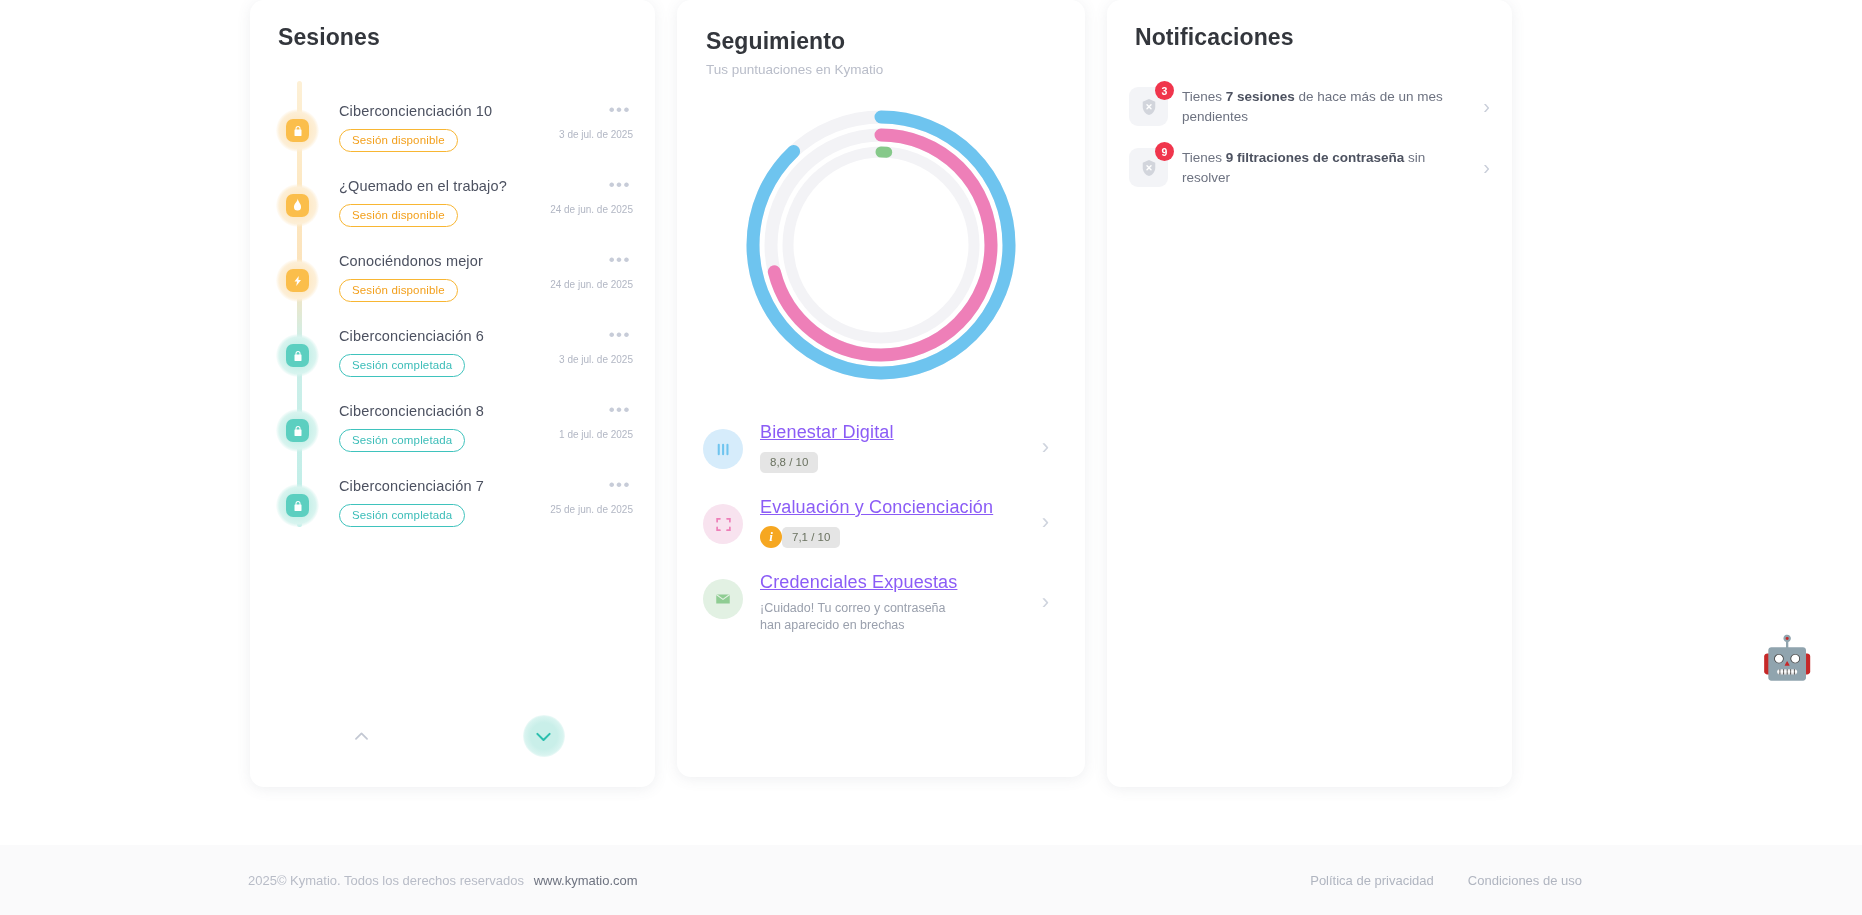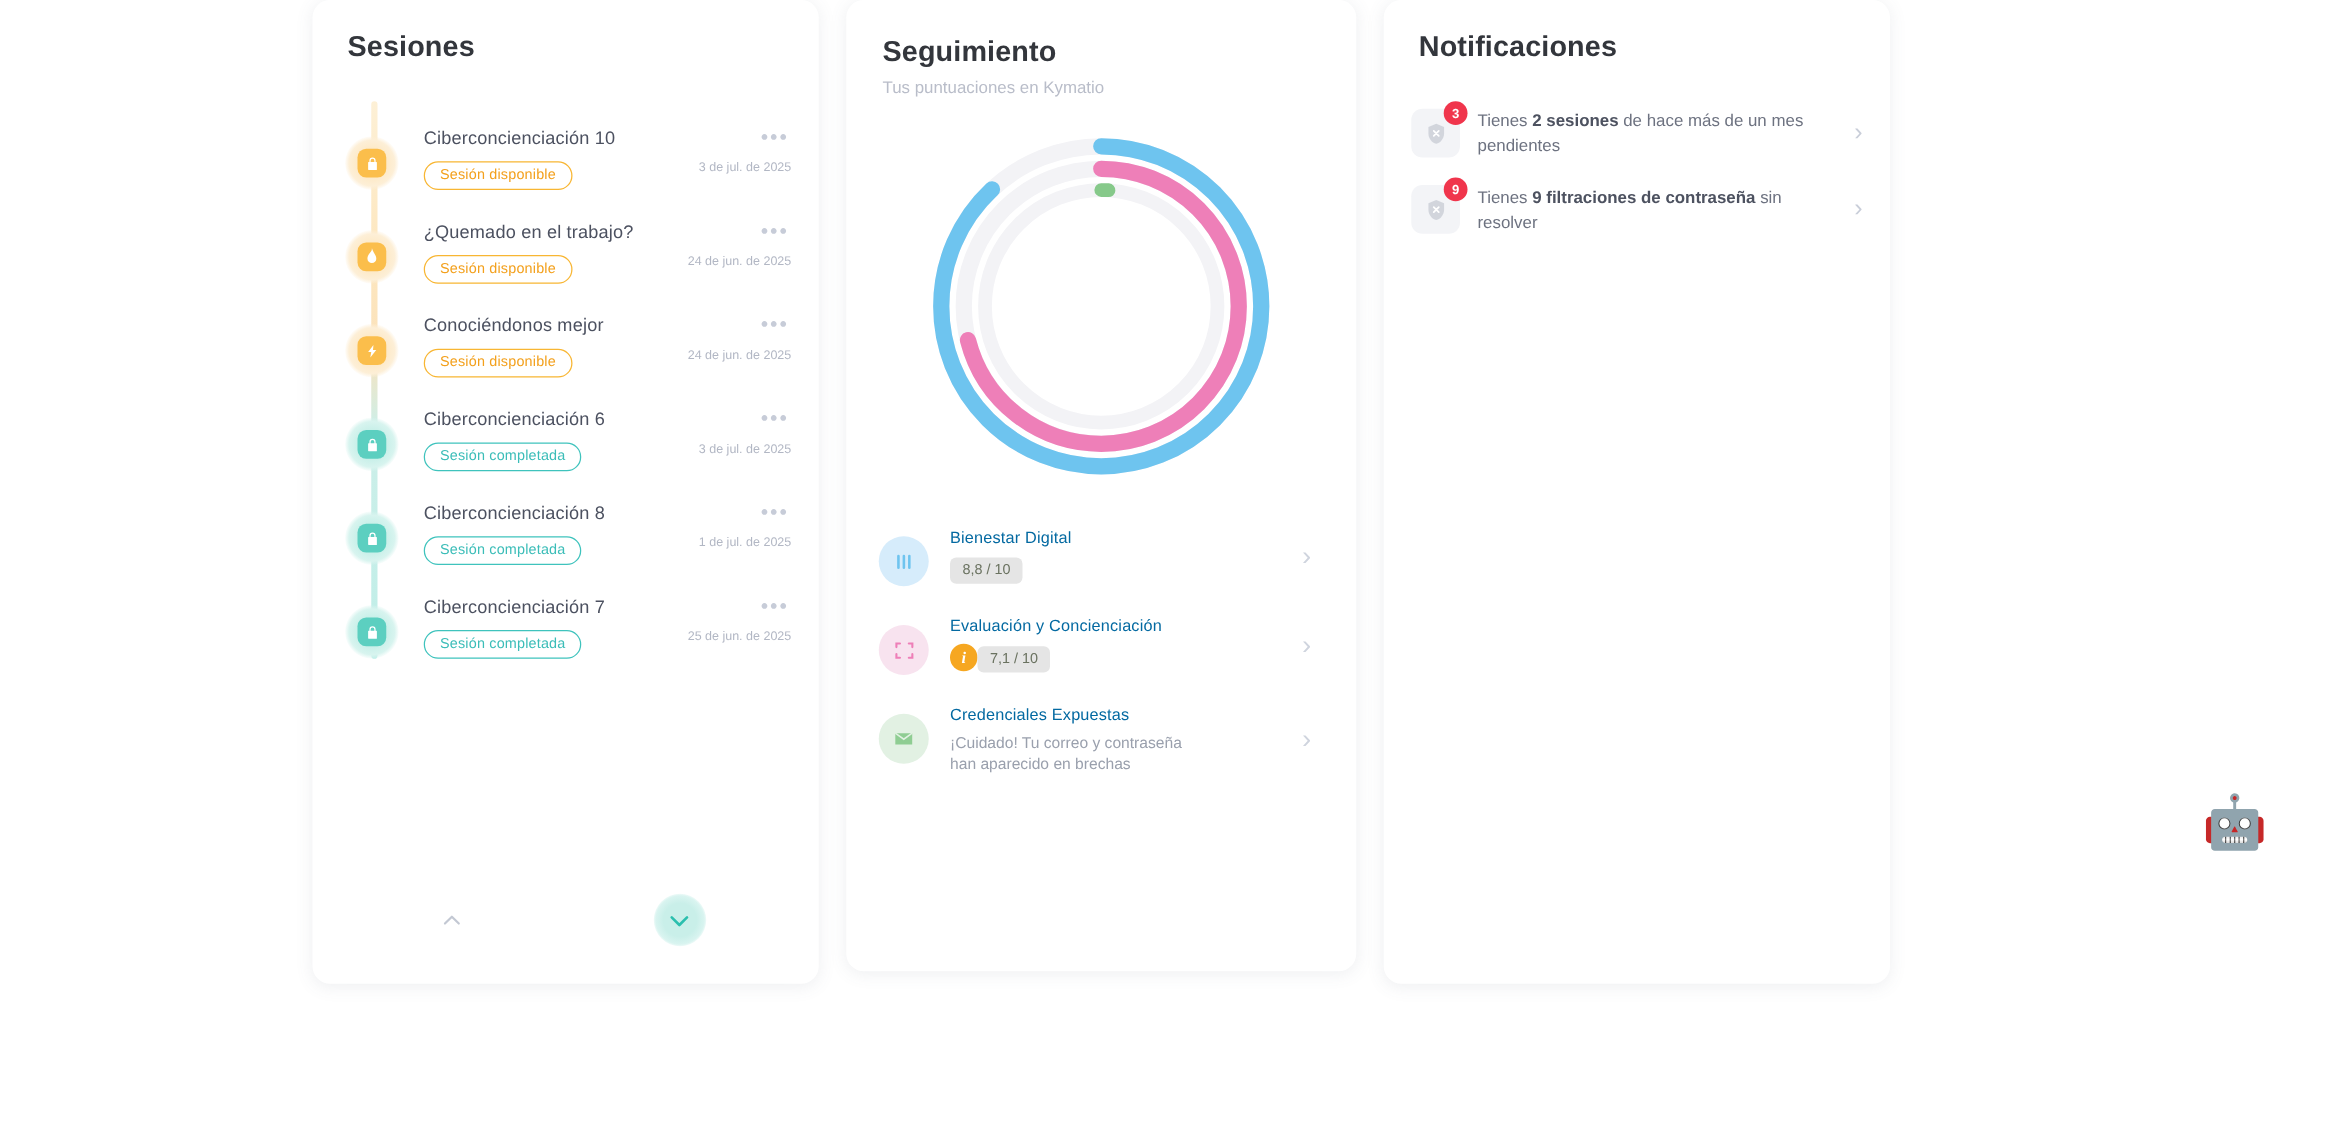--- a/index.html
+++ b/index.html
@@ -124,21 +124,21 @@
   }
   .score-ic {
     flex: 0 0 40px; width: 40px; height: 40px; border-radius: 50%;
     display:flex; align-items:center; justify-content:center; margin-top: 9px;
   }
   .ic-blue  { background: #d6ecfb; }
   .ic-pink  { background: #f8e3ef; }
   .ic-green { background: #e2f1e3; }
   .score-main { flex:1; padding-top: 2px; }
   .score-name {
-    font-size: 13px; color: #0369a1; letter-spacing:.15px;
+    font-size: 18px; color: #8b5cf6; letter-spacing:.15px;text-decoration:underline;
   }
   .score-pill {
     display:inline-block; margin-top: 9px;
     background: #e5e5e5; color: #6a7260;
     font-size: 11.5px; padding: 4px 10px 5px; border-radius: 5px;
   }
   .score-desc {
     margin-top: 7px; font-size: 12.5px; color:#9aa0ad; line-height: 1.32;
     max-width: 205px;
   }
@@ -394,21 +394,21 @@
         <div id="notif-rows">
             <div class="notif-row">
               <div class="notif-ic">
          <svg xmlns="http://www.w3.org/2000/svg" width="20" height="20" viewBox="0 0 24 24" fill="#b6bbc6">
                   <path d="M12 2.5 4.5 5.6v6.1c0 4.6 3.2 8.9 7.5 10 4.3-1.1 7.5-5.4 7.5-10V5.6L12 2.5z" opacity=".55"></path>
                   <path d="M9.6 9.2l4.8 4.8M14.4 9.2l-4.8 4.8" stroke="#ffffff" stroke-width="1.7" stroke-linecap="round" fill="none"></path>
                 </svg>
          <span class="notif-badge">3</span>
        </div>
        <div class="notif-text">
-         <span>Tienes </span><b>2 sesiones</b><span> de hace más de un mes pendientes</span>
+         <span>Tienes </span><b>7 sesiones</b><span> de hace más de un mes pendientes</span>
        </div>
        <div class="notif-chev">›</div>
             </div>
             <div class="notif-row">
               <div class="notif-ic">
          <svg xmlns="http://www.w3.org/2000/svg" width="20" height="20" viewBox="0 0 24 24" fill="#b6bbc6">
                   <path d="M12 2.5 4.5 5.6v6.1c0 4.6 3.2 8.9 7.5 10 4.3-1.1 7.5-5.4 7.5-10V5.6L12 2.5z" opacity=".55"></path>
                   <path d="M9.6 9.2l4.8 4.8M14.4 9.2l-4.8 4.8" stroke="#ffffff" stroke-width="1.7" stroke-linecap="round" fill="none"></path>
                 </svg>
          <span class="notif-badge">9</span>
@@ -419,14 +419,24 @@
        <div class="notif-chev">›</div>
             </div>
           </div>
       </div>
     </div>
 
   </div>
 
   <div class="chatbot">🤖</div>
 
+  <div class="footer">
+    <div class="footer-left">
+      <span>2025© Kymatio. Todos los derechos reservados</span>
+      <span class="url">www.kymatio.com</span>
+    </div>
+    <div class="footer-right">
+      <span>Política de privacidad</span>
+      <span>Condiciones de uso</span>
+    </div>
+  </div>
 
 </div>
 
 </body></html>

